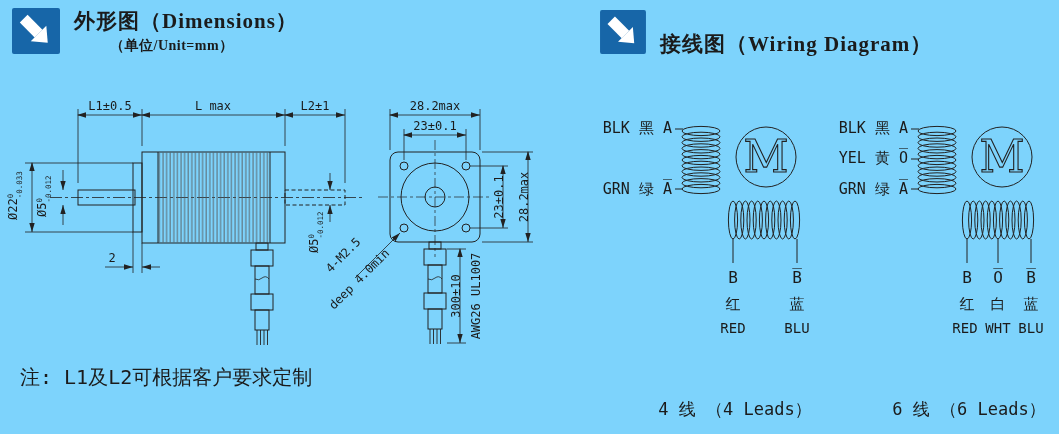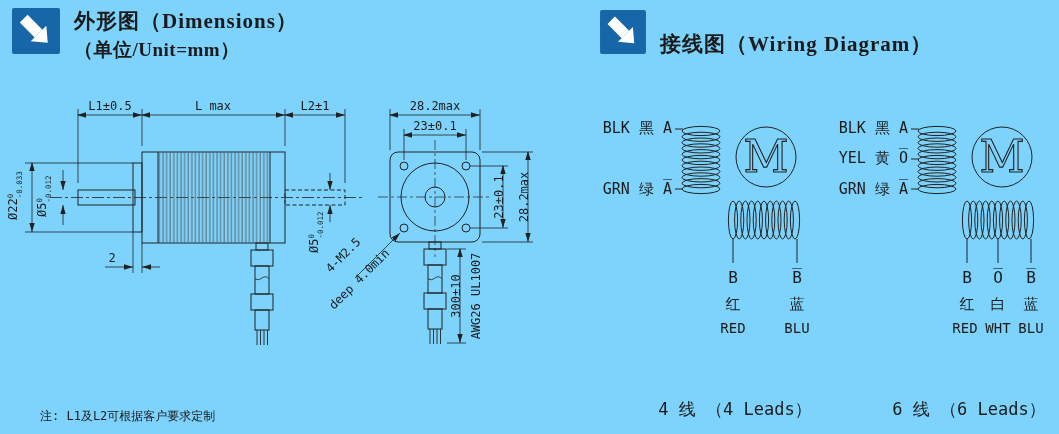--- a/index.html
+++ b/index.html
@@ -1,33 +1,33 @@
 <!DOCTYPE html>
 <html><head>
 <meta charset="utf-8">
 <style>
   html,body{margin:0;padding:0;background:#fff;}
   #page{position:relative;width:1059px;height:434px;background:#7dd3fc;overflow:hidden;
         font-family:"DejaVu Sans Mono","Liberation Mono",monospace;color:#1b1b1b;text-decoration:underline;}
   .hdr{position:absolute;display:flex;align-items:flex-start;}
   .hdr .txt{margin-left:14px;font-family:"Liberation Serif","DejaVu Serif",serif;font-weight:bold;}
   .hdr .title{font-size:21px;letter-spacing:1px;line-height:1.25;}
-  .hdr .sub{font-size:19px;margin-top:3px;letter-spacing:0.5px;}
+  .hdr .sub{font-size:14px;margin-top:3px;letter-spacing:0.5px;margin-left:36px;}
   .icon-sq{flex:0 0 auto;}
   svg text{font-family:"DejaVu Sans Mono","Liberation Mono",monospace;fill:#1b1b1b;}
   svg .dim{font-size:12px;}
   svg .tol{font-size:7.5px;}
   svg .wlabel{font-size:15px;}
   svg .term{font-size:16px;}
   svg .cjk{font-size:15px;}
   svg .cen{font-size:14px;}
   svg .cap{font-size:17px;}
   svg .msym{font-size:44px;font-family:"DejaVu Serif","Liberation Serif",serif;
             fill:none;stroke:#222;stroke-width:1.1px;}
-  .notes{position:absolute;left:40px;font-size:12px;white-space:nowrap;margin-top:44px;}
+  .notes{position:absolute;left:20px;font-size:20px;white-space:nowrap;}
 </style>
 </head>
 <body>
 
 <div id="page">
 
   <div class="hdr" style="left:12px;top:8px;">
     <svg class="icon-sq" width="48" height="46" viewBox="0 0 48 46">
       <rect x="0" y="0" width="48" height="46" rx="2" fill="#1766a8"></rect>
       <g transform="translate(23,22) rotate(45)" fill="#ffffff">

